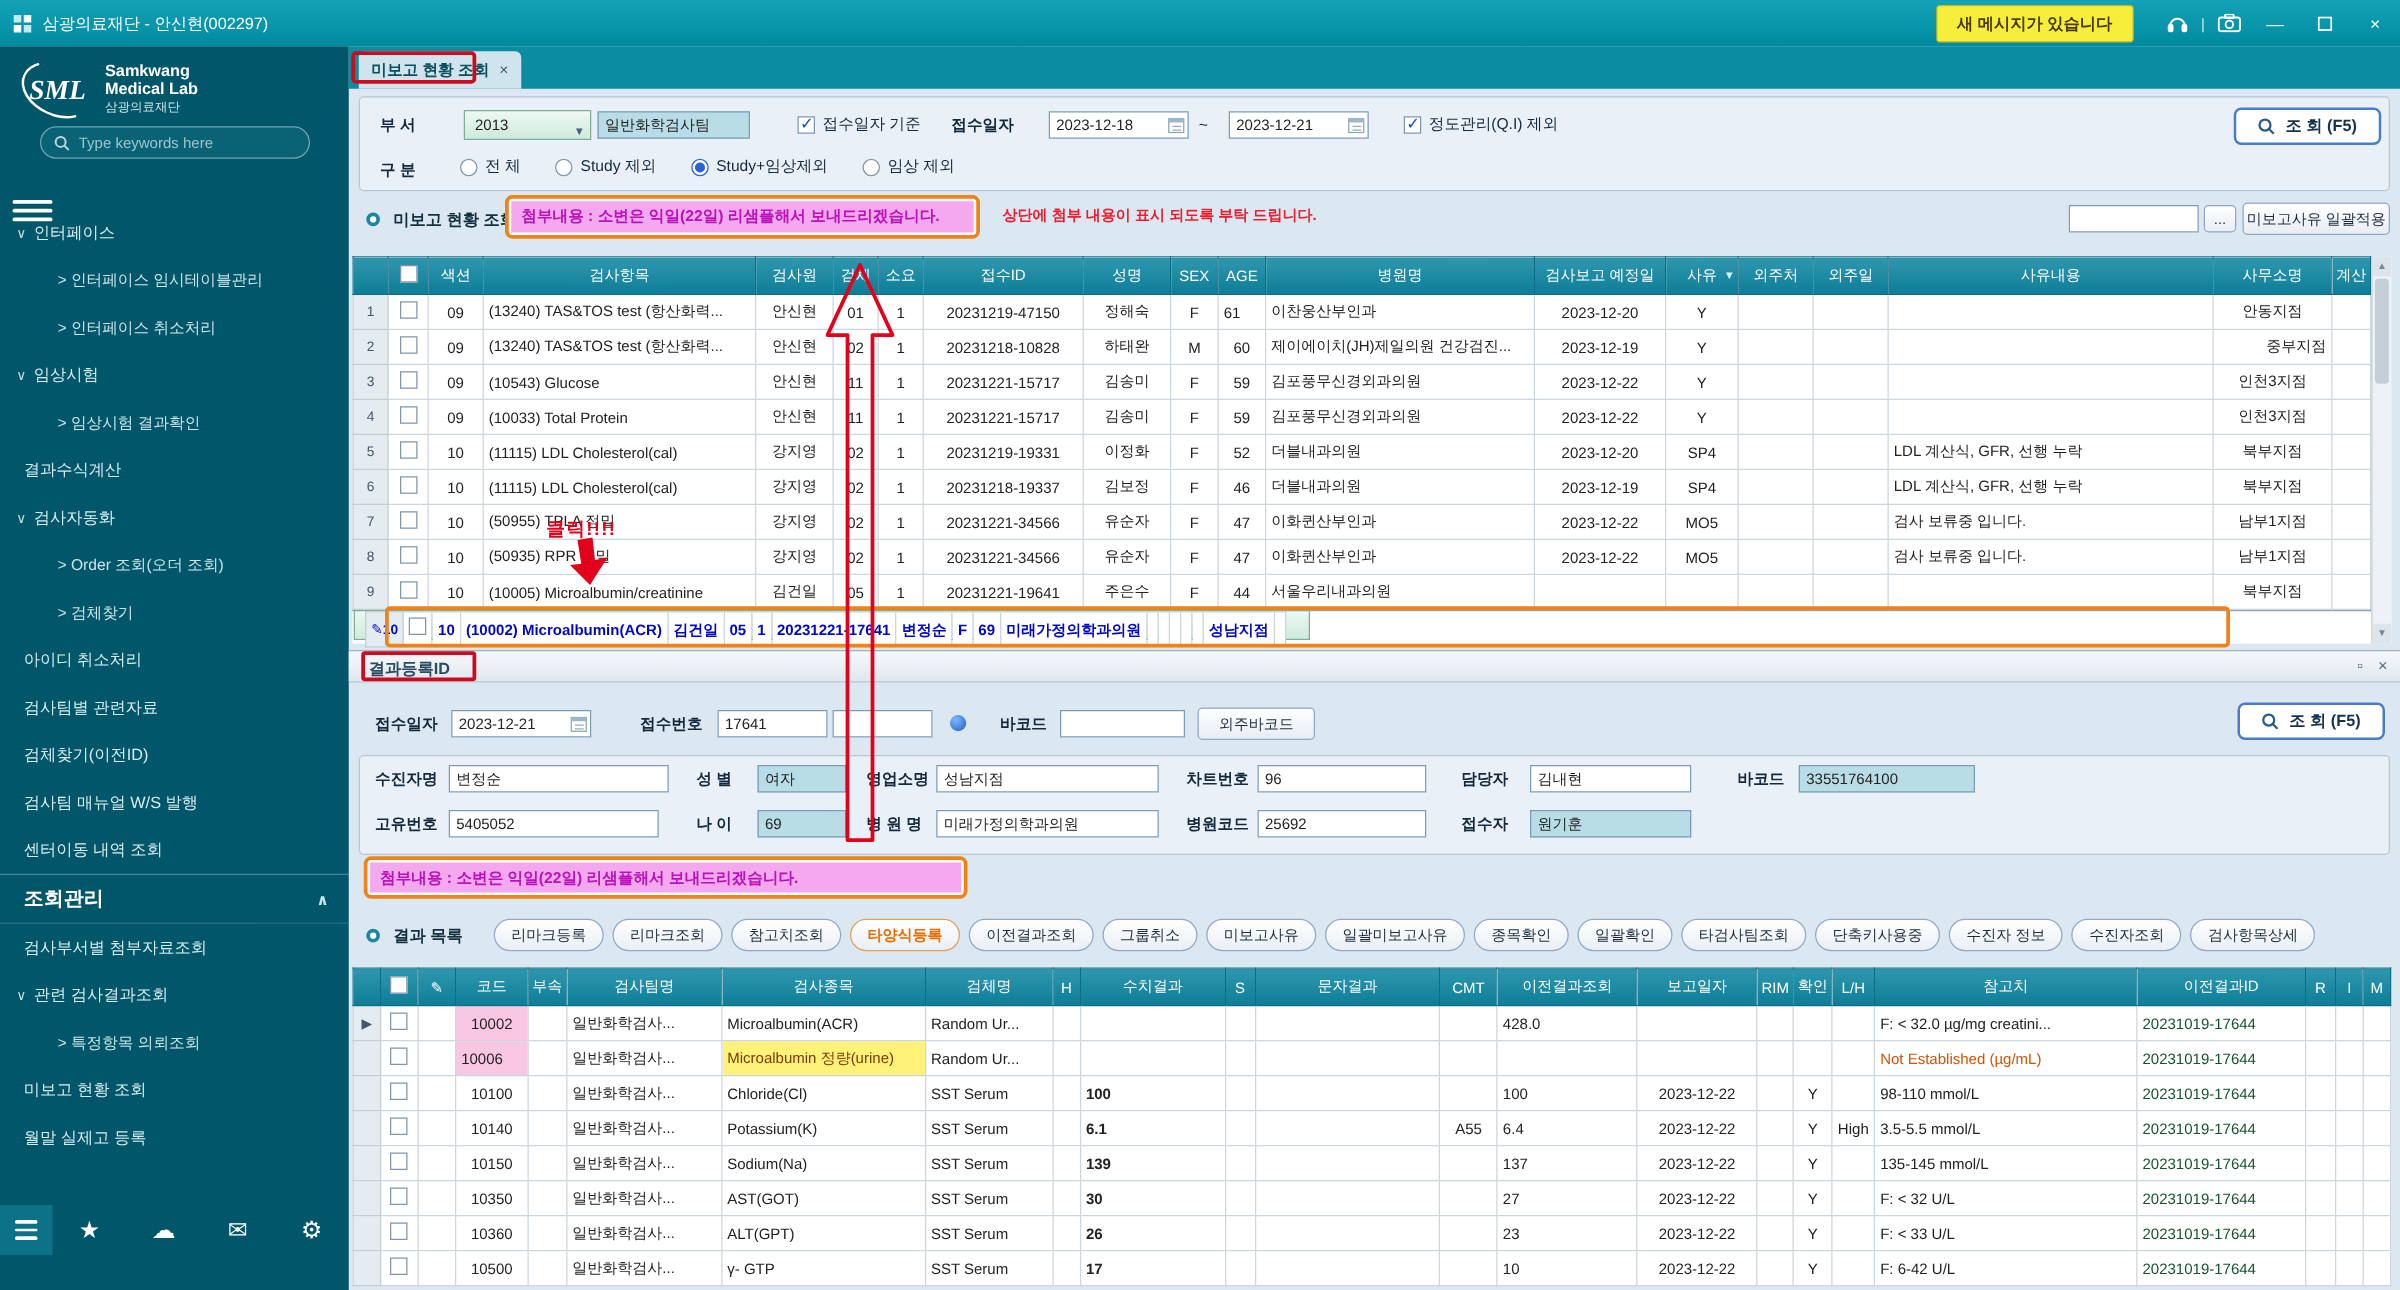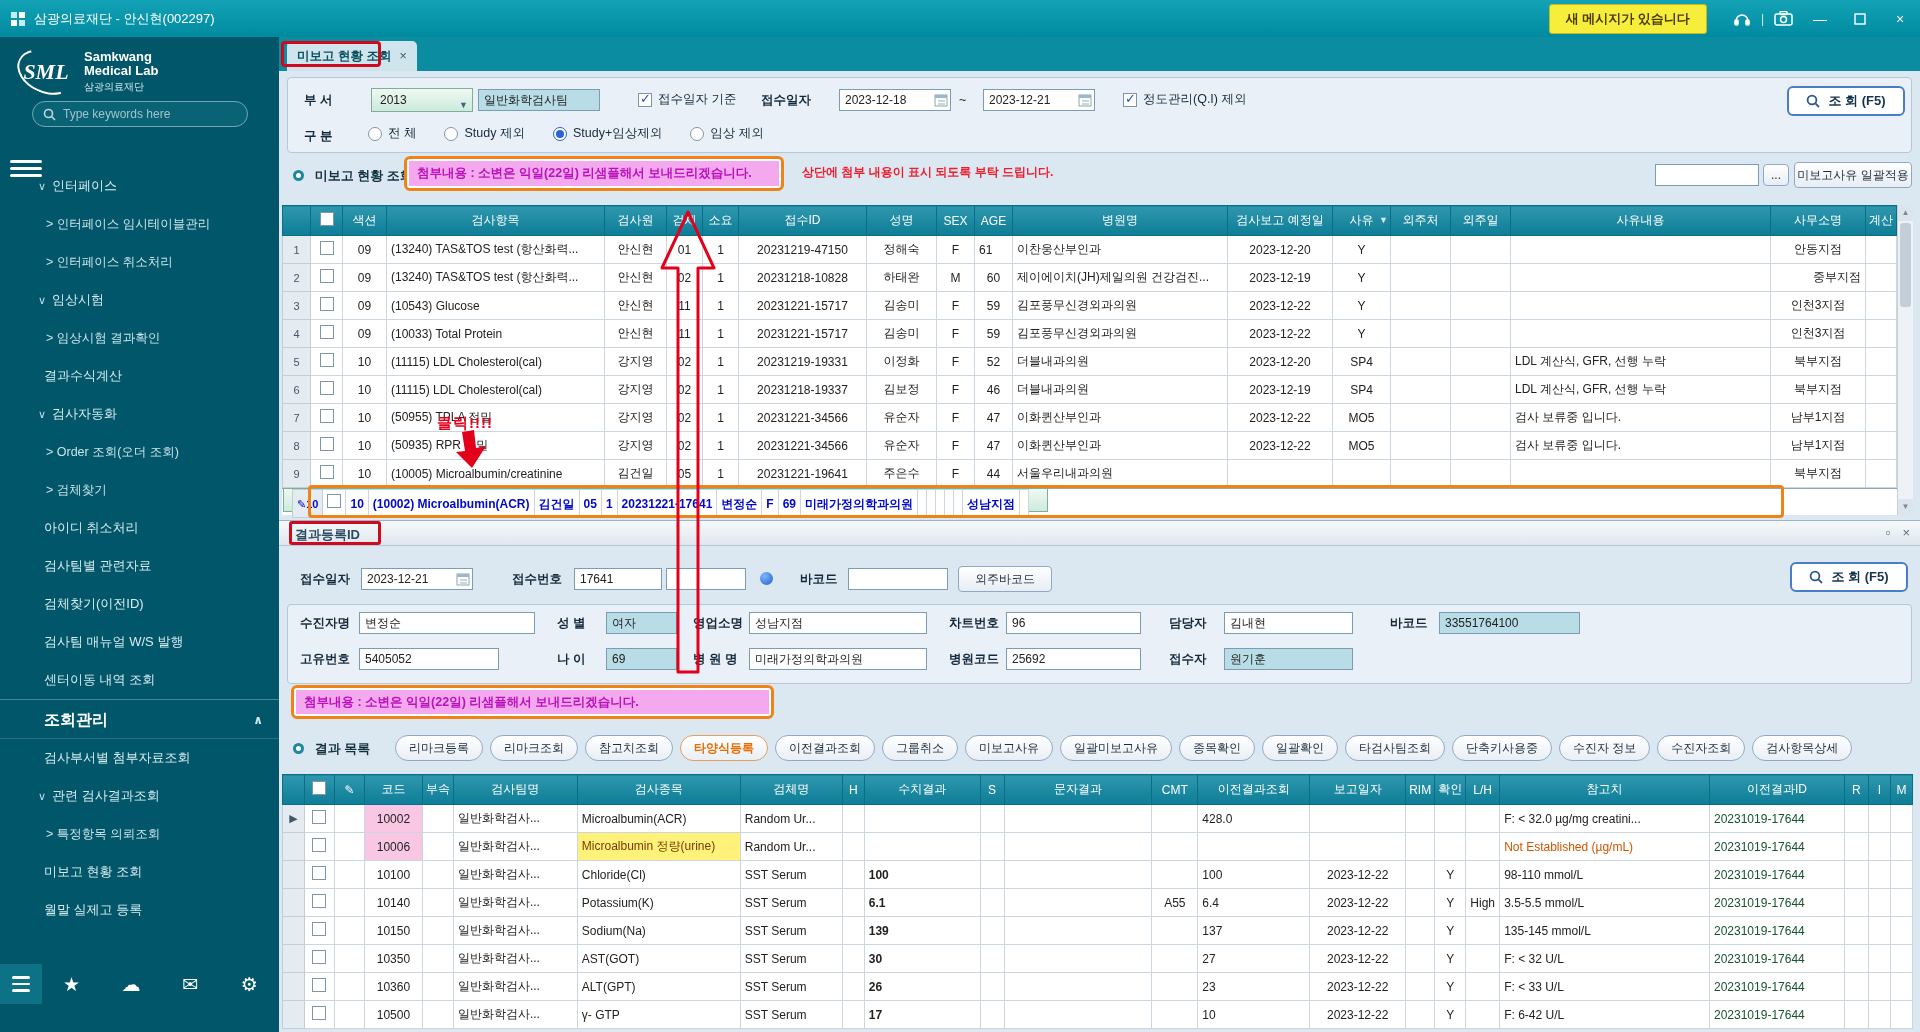--- a/index.html
+++ b/index.html
@@ -29,21 +29,21 @@
   .logo-text { line-height:14px; font-size:13px; font-weight:bold; color:#fff; }
   .logo-text .kor { font-size:10px; font-weight:normal; color:#cfe6ea; margin-top:2px; }
   #side-search { position:absolute; left:32px; top:64px; width:216px; height:26px; border:1px solid #6fa7b5;
     border-radius:13px; background:#0a6375; display:flex; align-items:center; padding:0 10px; gap:7px; }
   #side-search input { background:transparent; border:none; outline:none; color:#cfe3e8; font-size:12px; width:160px; }
   #side-search input::placeholder { color:#9fc4cc; }
   #hamburger-float { position:absolute; left:10px; top:118px; width:32px; height:26px; display:flex;
     flex-direction:column; justify-content:center; gap:4px; cursor:pointer; z-index:5; }
   #hamburger-float i { display:block; height:3px; background:#fff; border-radius:2px; }
   #menu { position:absolute; left:0; top:130px; width:279px; }
-  .menu-item { height:38px; line-height:38px; padding-left:38px; font-size:13px; color:#d6ecf0;
+  .menu-item { height:38px; line-height:38px; padding-left:13px; font-size:13px; color:#d6ecf0;
     white-space:nowrap; overflow:hidden; cursor:pointer; }
   .menu-item .chev { margin-right:6px; font-size:11px; color:#bcdde4; }
   .menu-item.sub { padding-left:40px; font-size:12.5px; color:#c9e4ea; }
   .menu-item.header { font-size:16px; font-weight:bold; color:#fff; height:40px; line-height:40px;
     border-top:1px solid rgba(255,255,255,.28); border-bottom:1px solid rgba(255,255,255,.15); }
   .menu-item .up { float:right; margin-right:16px; font-size:12px; color:#cfe6ea; }
   #side-icons { position:absolute; left:0; bottom:28px; width:279px; height:40px; display:flex; align-items:center; }
   #side-icons .sq { width:42px; height:40px; background:#0d7285; display:flex; flex-direction:column;
     justify-content:center; align-items:center; gap:4px; cursor:pointer; }
   #side-icons .sq i { display:block; width:18px; height:2.5px; background:#fff; border-radius:2px; }
@@ -651,21 +651,21 @@
   <span class="lbl" style="left:693px;top:612px;">영업소명</span>
   <div class="fld" style="left:749px;top:612px;width:178px;">성남지점</div>
   <span class="lbl" style="left:949px;top:612px;">차트번호</span>
   <div class="fld" style="left:1006px;top:612px;width:135px;">96</div>
   <span class="lbl" style="left:1169px;top:612px;">담당자</span>
   <div class="fld" style="left:1224px;top:612px;width:129px;">김내현</div>
   <span class="lbl" style="left:1390px;top:612px;">바코드</span>
   <div class="fld teal" style="left:1439px;top:612px;width:141px;">33551764100</div>
 
   <span class="lbl" style="left:300px;top:648px;">고유번호</span>
-  <div class="fld" style="left:359px;top:648px;width:140px;">5405052</div>
+  <div class="fld" style="left:359px;top:648px;width:168px;">5405052</div>
   <span class="lbl" style="left:557px;top:648px;">나 이</span>
   <div class="fld teal" style="left:606px;top:648px;width:71px;">69</div>
   <span class="lbl" style="left:693px;top:648px;">병 원 명</span>
   <div class="fld" style="left:749px;top:648px;width:178px;">미래가정의학과의원</div>
   <span class="lbl" style="left:949px;top:648px;">병원코드</span>
   <div class="fld" style="left:1006px;top:648px;width:135px;">25692</div>
   <span class="lbl" style="left:1169px;top:648px;">접수자</span>
   <div class="fld teal" style="left:1224px;top:648px;width:129px;">원기훈</div>
 
   <div id="res-title">
@@ -773,21 +773,21 @@
             <td>F: &lt; 32.0 µg/mg creatini...</td>
             <td class="pid">20231019-17644</td>
             <td></td>
             <td></td>
             <td></td>
           </tr>
           <tr>
             <td class="rowhdr"></td>
             <td style="text-align: center;"><span class="cb"></span></td>
             <td style="text-align: center;"></td>
-            <td class="pink" style="text-align: center; margin-top: 40px;">10006</td>
+            <td class="pink" style=" margin-top: 40px;">10006</td>
             <td></td>
             <td>일반화학검사...</td>
             <td class="yellow">Microalbumin 정량(urine)</td>
             <td>Random Ur...</td>
             <td></td>
             <td class="bold"></td>
             <td></td>
             <td></td>
             <td style="text-align: center;"></td>
             <td></td>

